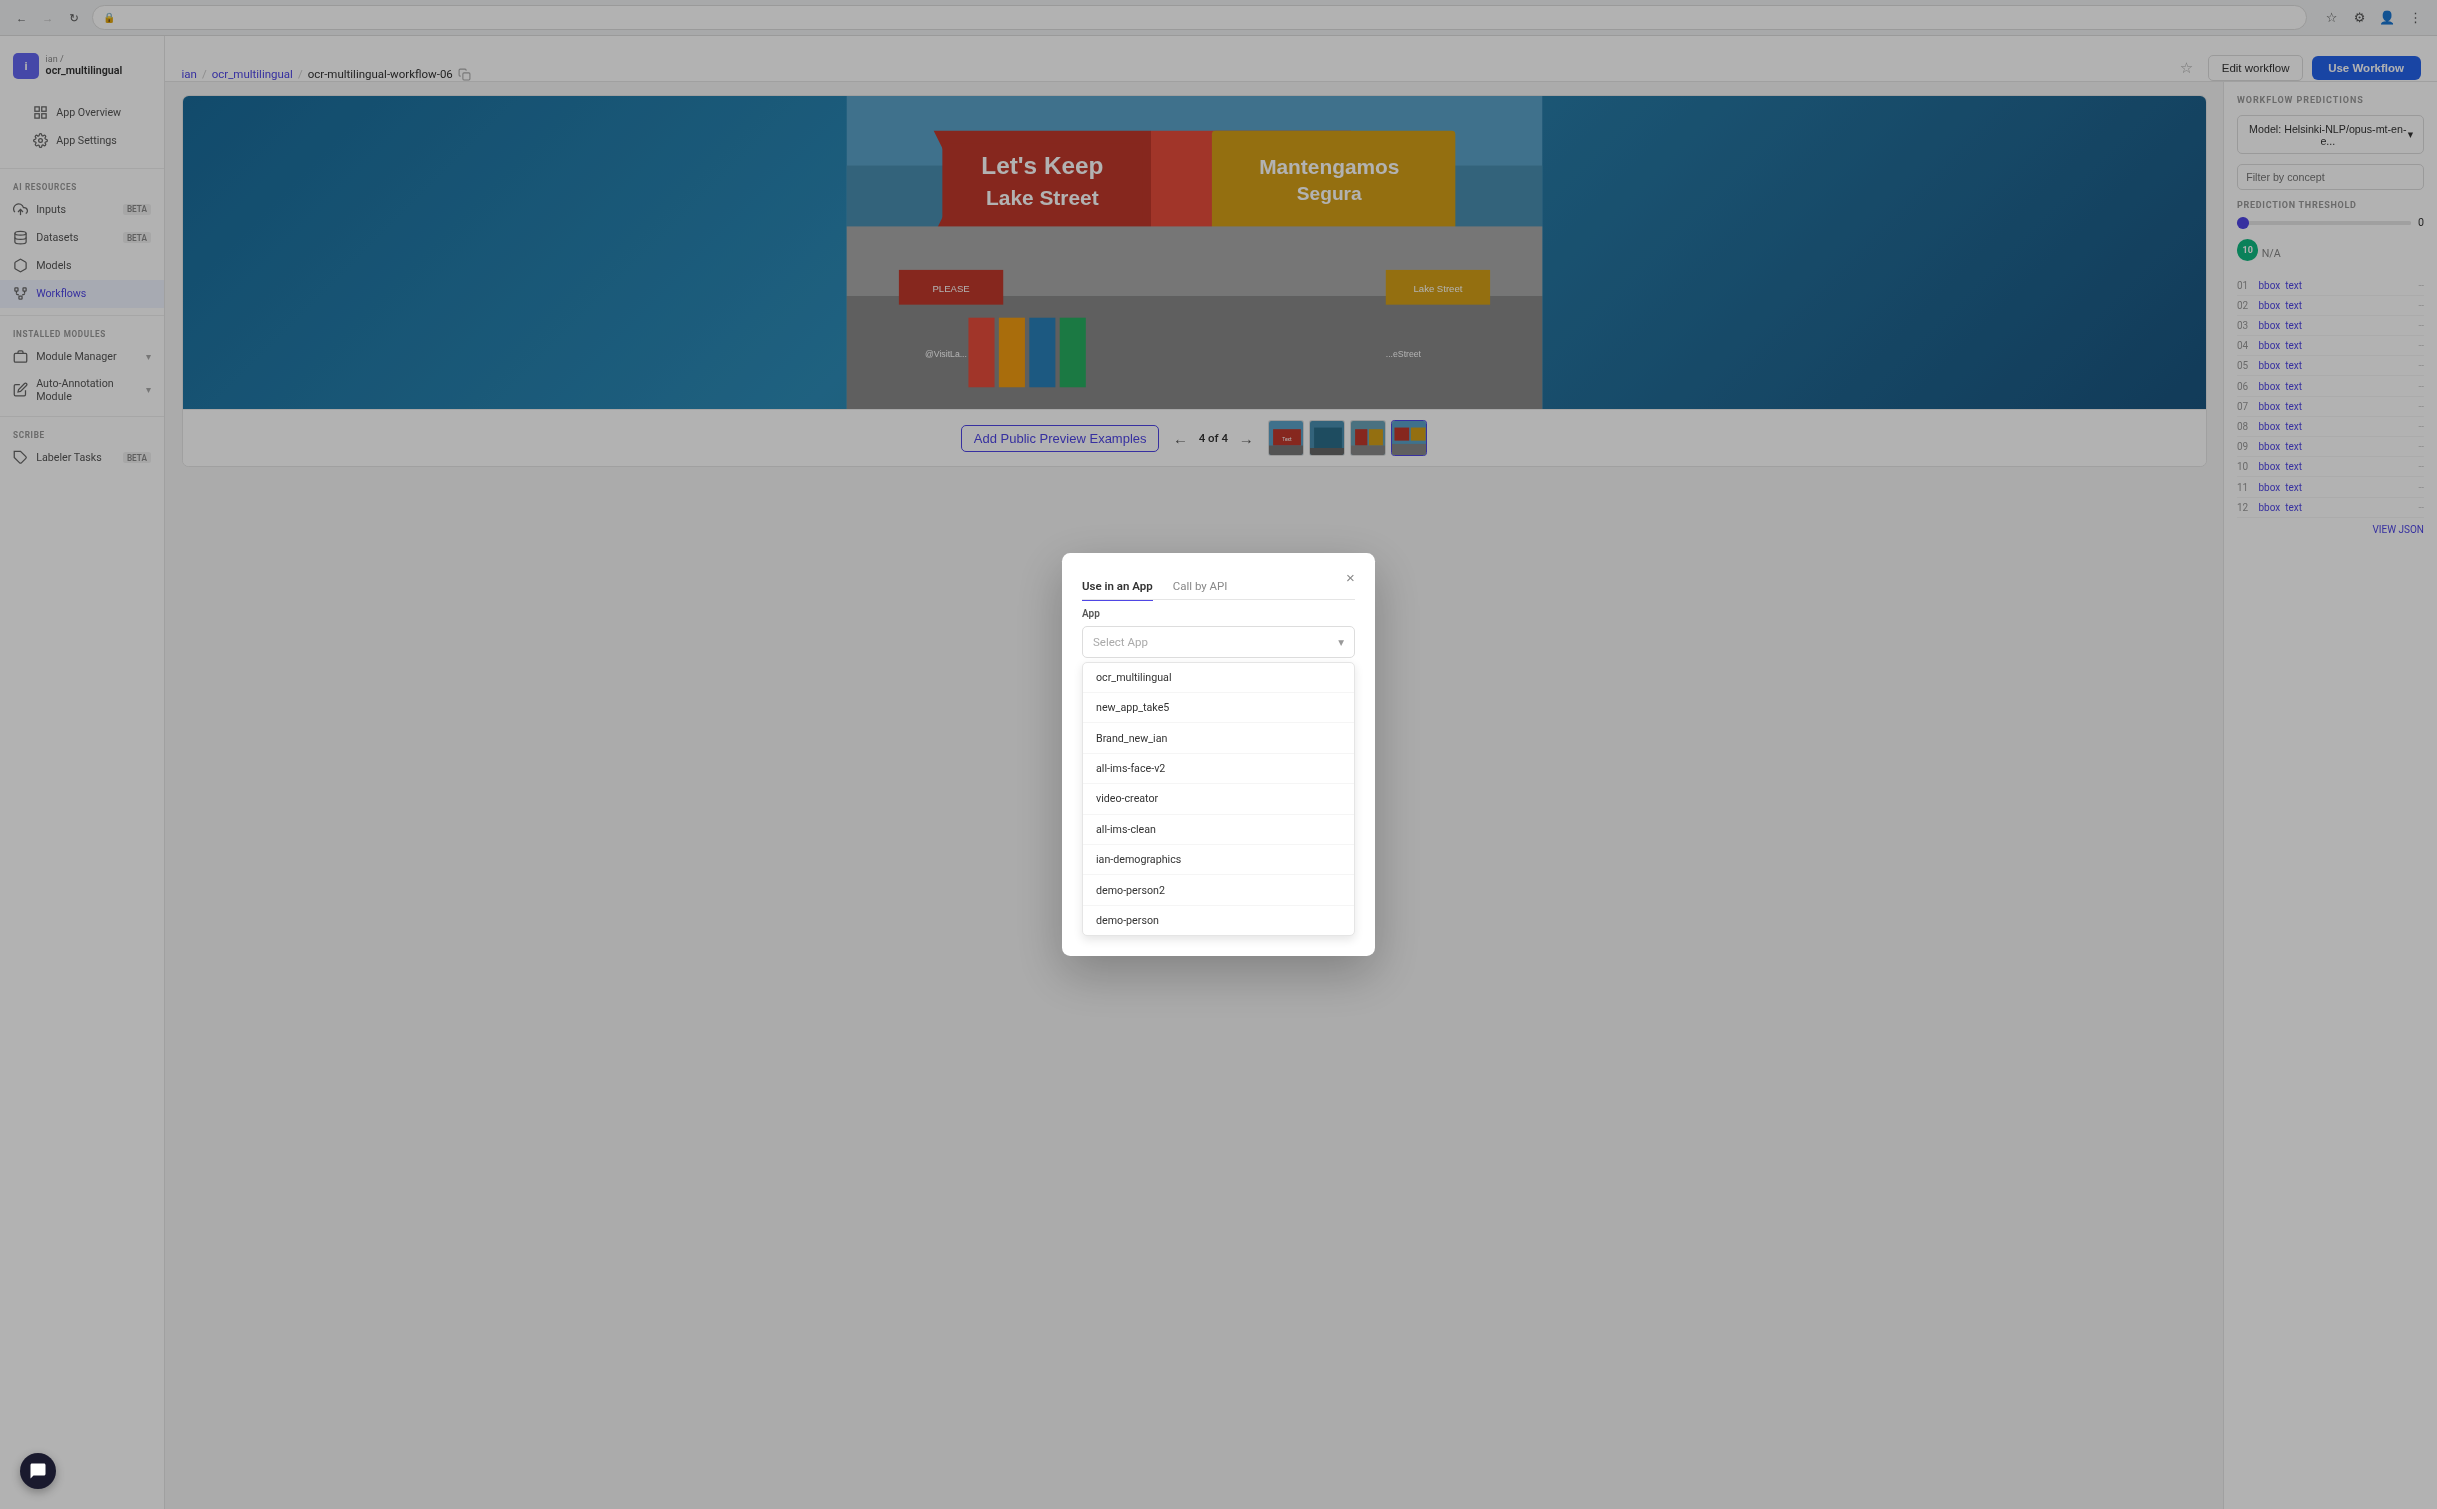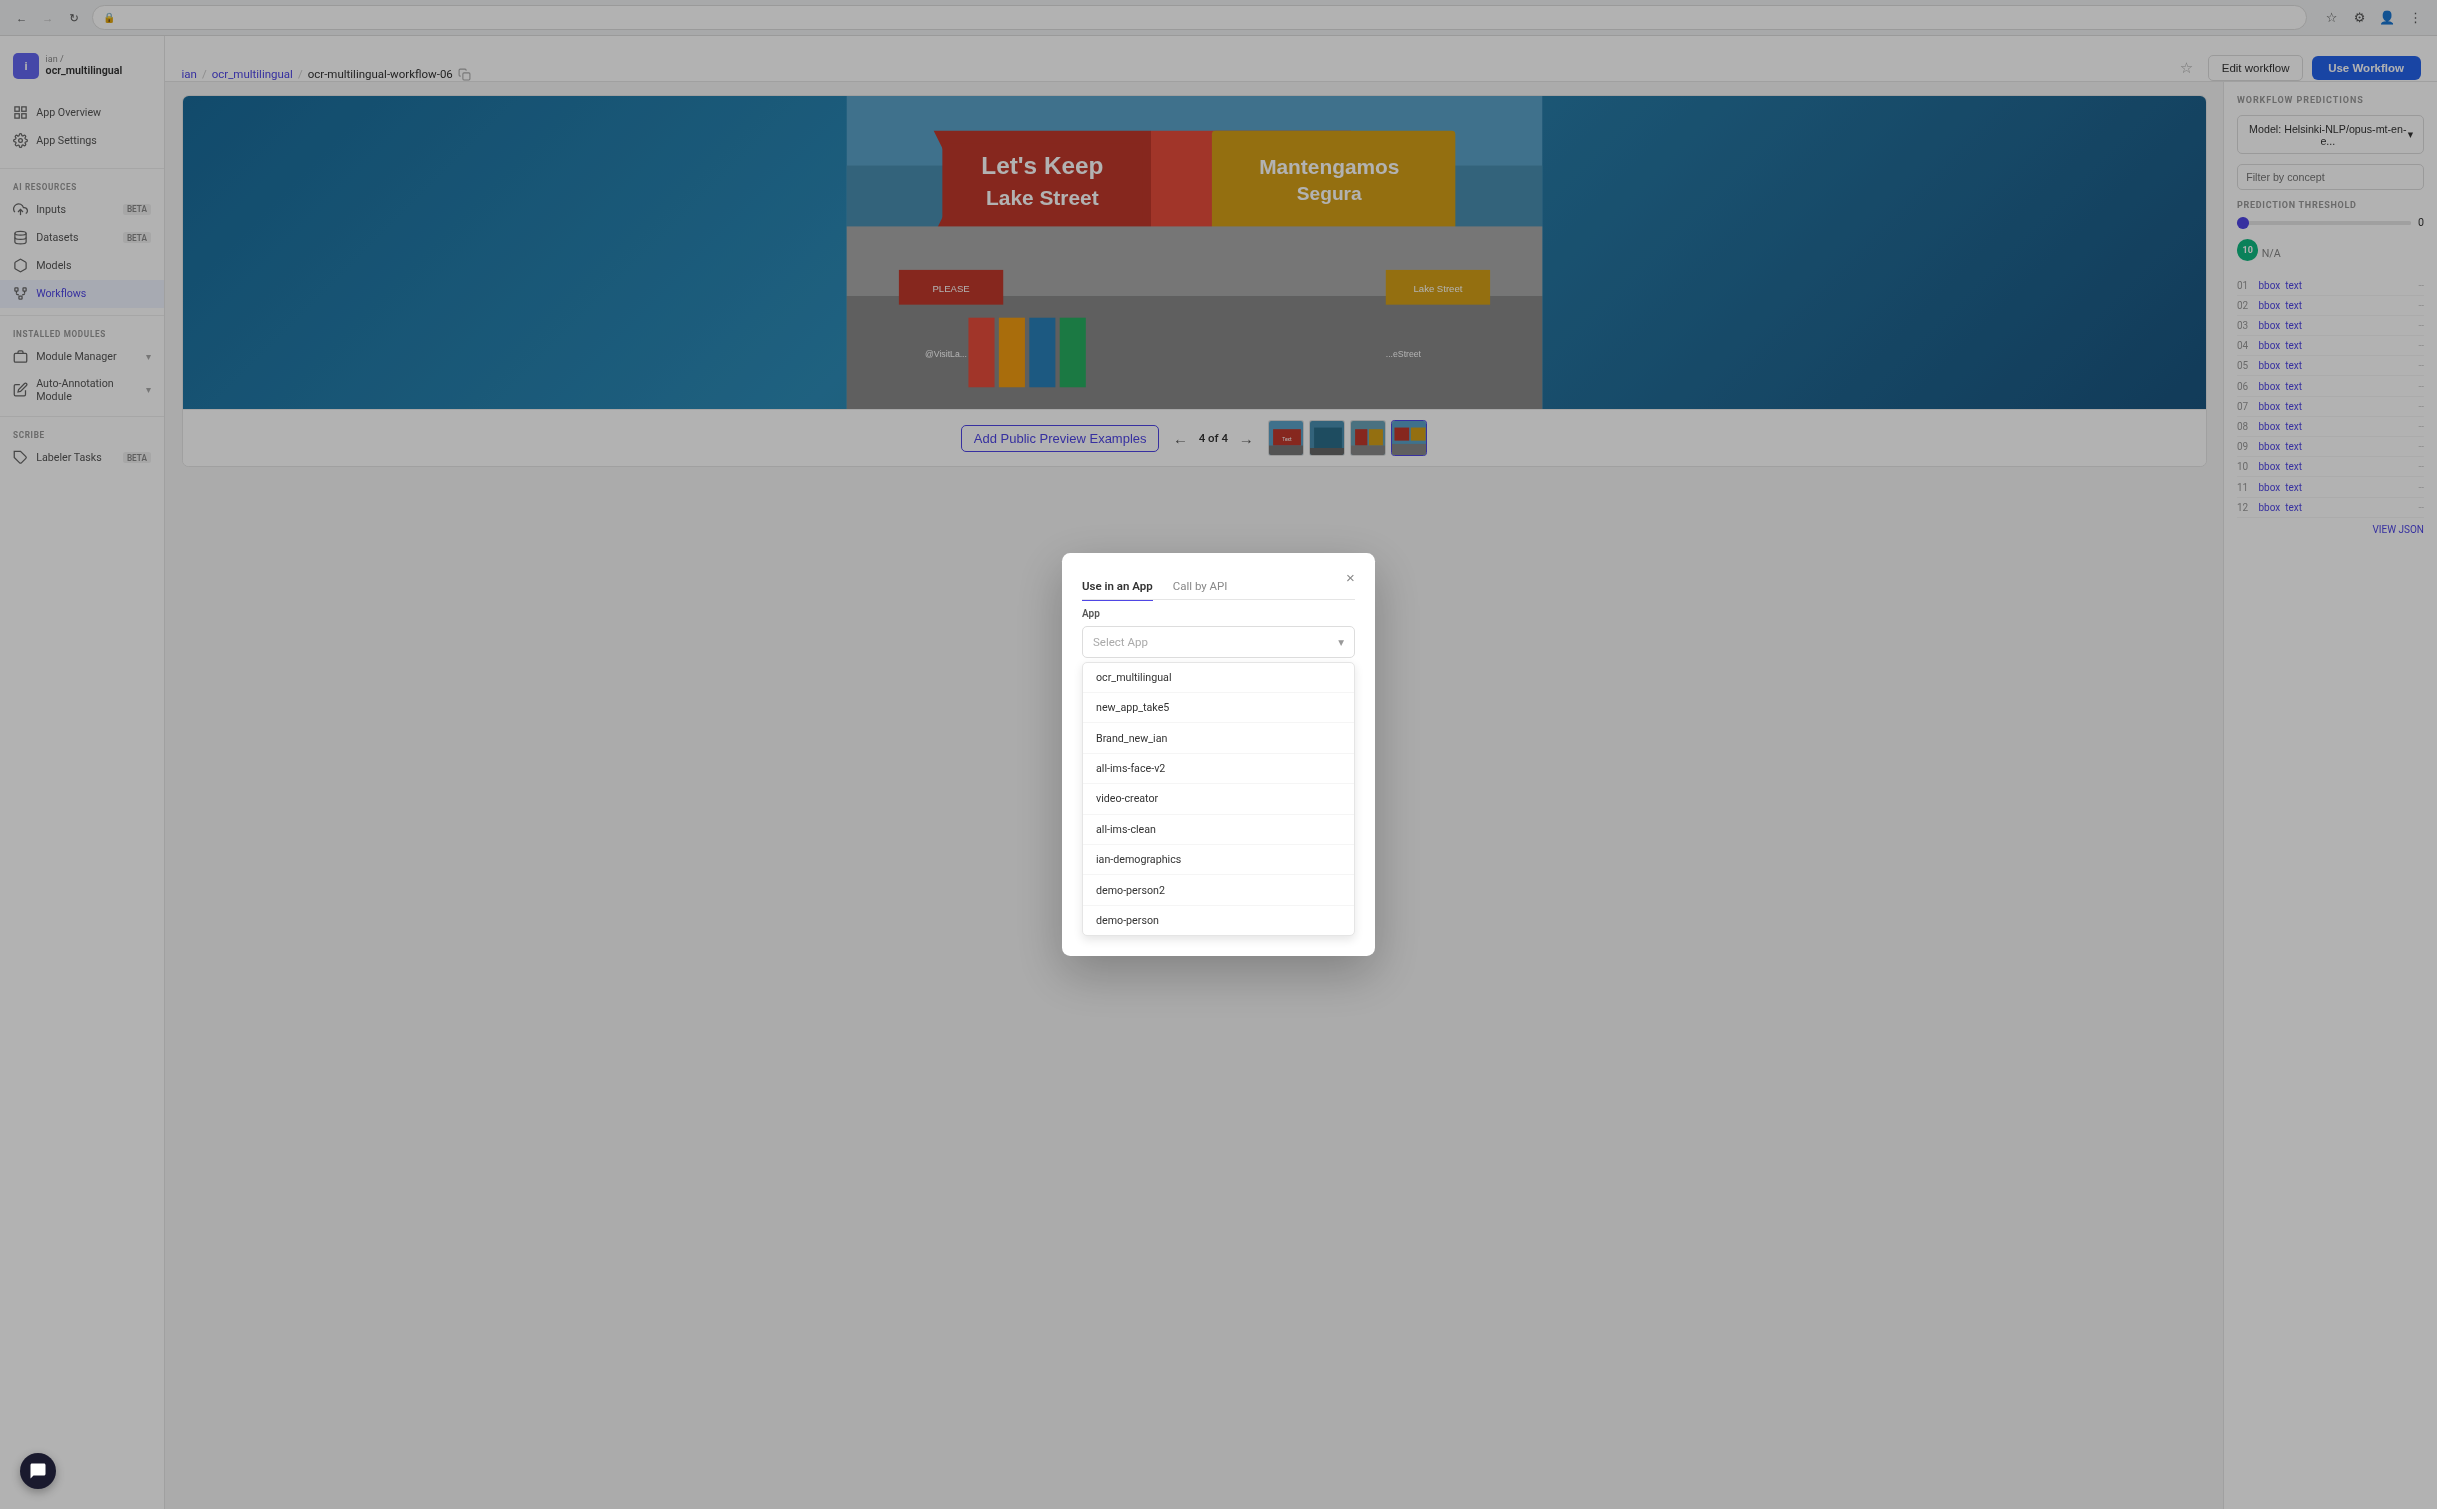--- a/index.html
+++ b/index.html
@@ -40,21 +40,21 @@
       display: flex; flex-direction: column; padding: 10px 0; flex-shrink: 0;
     }
     .sidebar-user { display: flex; align-items: center; gap: 6.6px; padding: 6.6px 13px 13px; }
     .sidebar-avatar {
       width: 26px; height: 26px; border-radius: 5px; background: #6366f1;
       display: flex; align-items: center; justify-content: center; color: white; font-size: 11.5px; font-weight: bold;
     }
     .sidebar-user-info { display: flex; flex-direction: column; }
     .sidebar-user-name { font-size: 9px; color: #888; }
     .sidebar-app-name { font-size: 10.7px; font-weight: 600; color: #333; }
-    .sidebar-section { padding: 6.6px 0; }
+    .sidebar-section { padding: 6.6px 0; margin-left: 20px; }
     .sidebar-item {
       display: flex; align-items: center; gap: 8.2px; padding: 6.6px 13px;
       cursor: pointer; color: #555; font-size: 10.7px; border-radius: 0;
       transition: background 0.15s;
     }
     .sidebar-item-icon { width: 15px; height: 15px; flex-shrink: 0; color: #666; }
     .sidebar-badge {
       margin-left: auto; font-size: 8.2px; font-weight: 600; color: #888;
       background: #f0f0f0; padding: 0.8px 4.1px; border-radius: 2.5px;
     }

